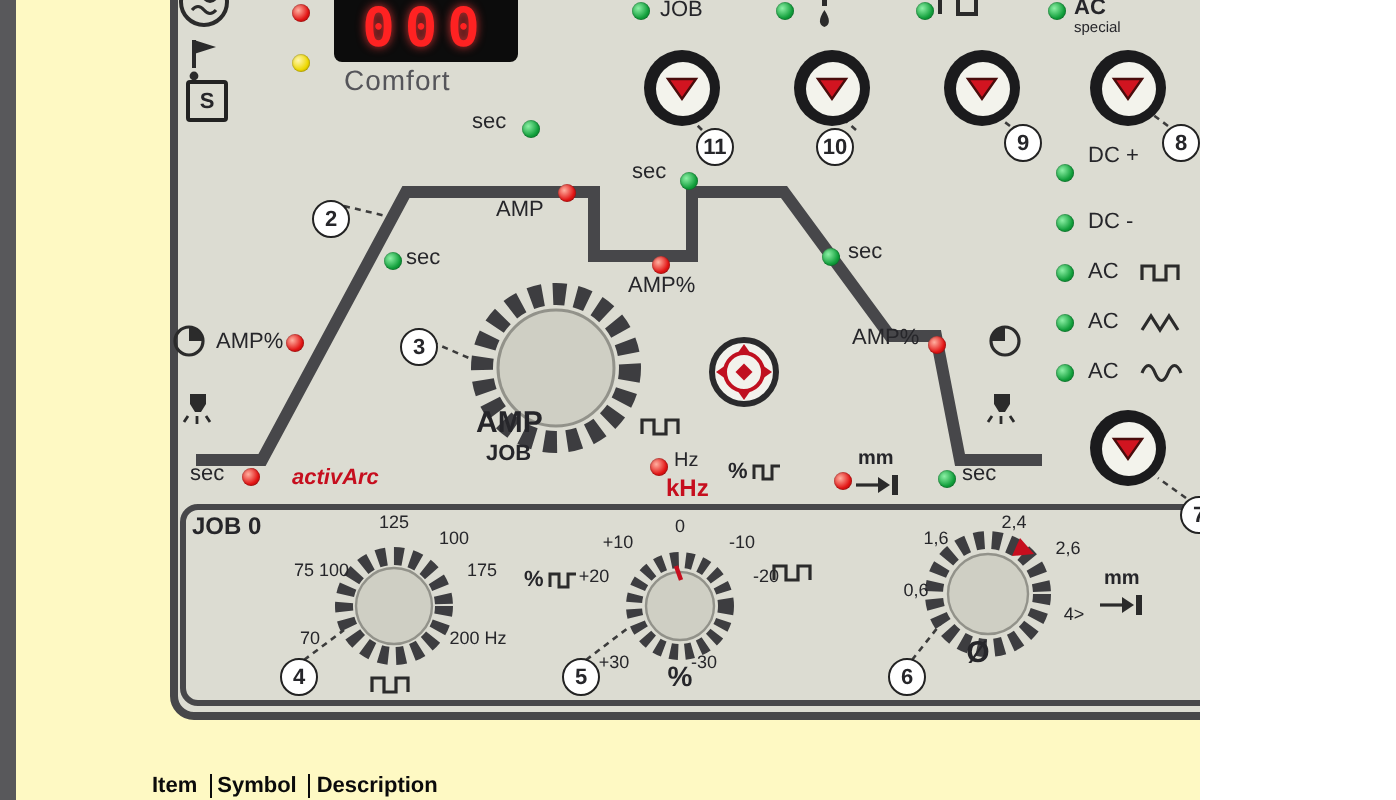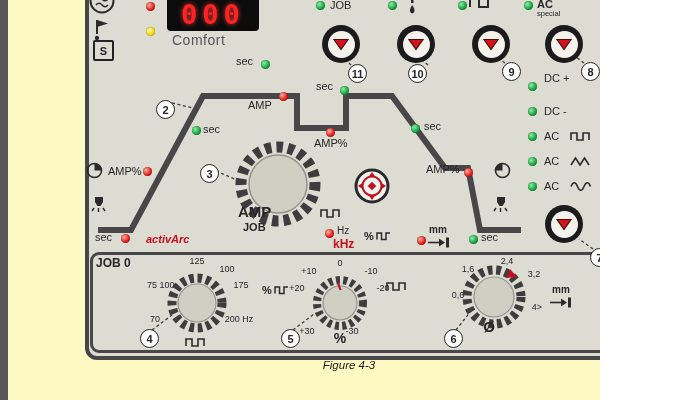--- a/index.html
+++ b/index.html
@@ -272,36 +272,40 @@
   </svg>
 
   <svg class="icon" style="left:456px;top:259px" width="76" height="76">
     <circle cx="38" cy="38" r="27" fill="none" stroke="#3d3d40" stroke-width="9" stroke-dasharray="4.8 3.8"></circle>
     <circle cx="38" cy="38" r="20" fill="#cfcfc4" stroke="#92928a" stroke-width="1.2"></circle>
     <polygon points="54,10 61,18 50,19" fill="#c60e1e"></polygon>
   </svg>
   <span class="tick" style="left:458px;top:290px">0,6</span>
   <span class="tick" style="left:468px;top:264px">1,6</span>
   <span class="tick" style="left:507px;top:256px">2,4</span>
-  <span class="tick" style="left:534px;top:269px">3,2</span>
+  <span class="tick" style="left:534px;top:269px">2,6</span>
   <span class="tick" style="left:537px;top:302px">4&gt;</span>
   <span class="lbl b ctrl" style="left:489px;top:318px;font-size:15px">Ø</span>
   <span class="lbl b" style="left:552px;top:284px;font-size:10px">mm</span>
   <svg class="icon" style="left:549px;top:297px" width="24" height="11">
     <line x1="1" y1="5.5" x2="13" y2="5.5" stroke="#2b2b2b" stroke-width="1.6"></line>
     <polygon points="12,1.5 12,9.5 18,5.5" fill="#2b2b2b"></polygon>
     <rect x="19" y="0.5" width="3" height="10" fill="#2b2b2b"></rect>
   </svg>
 
   <div class="callout" style="left:156px;top:100px">2</div>
   <div class="callout" style="left:200px;top:164px">3</div>
   <div class="callout" style="left:140px;top:329px">4</div>
   <div class="callout" style="left:281px;top:329px">5</div>
   <div class="callout" style="left:444px;top:329px">6</div>
   <div class="callout" style="left:590px;top:248px">7</div>
   <div class="callout" style="left:581px;top:62px">8</div>
   <div class="callout" style="left:502px;top:62px">9</div>
   <div class="callout" style="left:408px;top:64px">10</div>
   <div class="callout" style="left:348px;top:64px">11</div>
 
-  <div class="caption" style="left:8px;top:359px;width:682px;text-align:center">Figure 4-3</div>
+  <div class="thead" style="left:73px;top:387px">
+    <span>Item</span>
+    <span>Symbol</span>
+    <span>Description</span>
+  </div>
 
 </div>
 
 </body></html>

